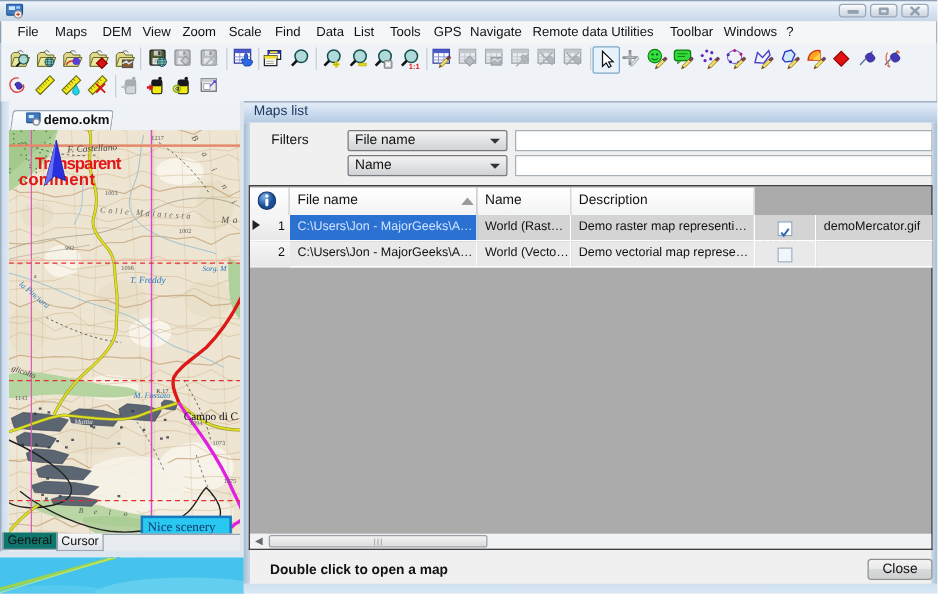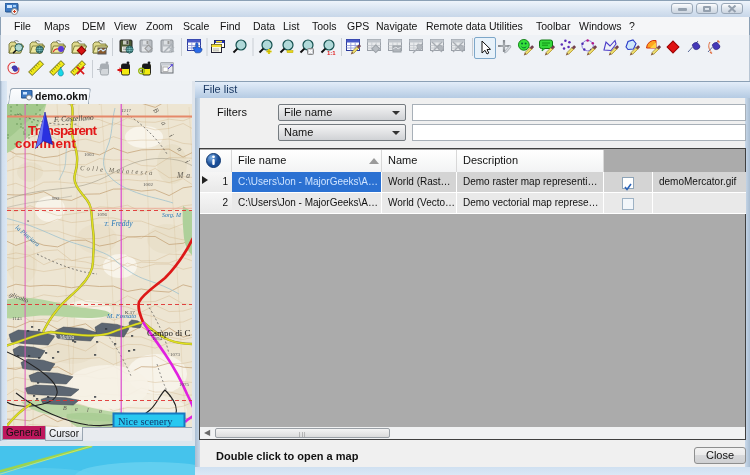--- a/index.html
+++ b/index.html
@@ -25,21 +25,21 @@
   #mdibg{left:7px;top:81px;width:189px;height:23px;background:#eef1f5;}
   #tabdemo{left:9px;top:88px;width:79px;height:16px;background:linear-gradient(#fcfdfe,#eef2f6);
     border:1px solid #9aa8b6;border-bottom:none;border-radius:3px 3px 0 0;transform:skewX(-8deg);}
   #tabdemotext{left:35px;top:90px;font-size:10.5px;font-weight:bold;color:#111;}
   #mapwrap{left:7px;top:104px;width:185px;height:323px;overflow:hidden;}
   #sidestrip{left:192px;top:81px;width:4px;height:364px;background:#dfe5ec;}
   
   #btabs{left:7px;top:427px;width:185px;height:14px;background:#e8ebef;border-top:1px solid #98a4b0;box-sizing:border-box;}
   .btab{position:absolute;top:427px;height:14px;font-size:11px;color:#111;background:linear-gradient(#f6f7f9,#dde2e8);
      border:1px solid #9aa6b2;border-top:none;box-sizing:border-box;padding:0 3px;line-height:13px;font-size:10px;}
-  #btab1{left:2px;top:426px;background:#be185d;height:14px;z-index:2;}
+  #btab1{left:2px;top:426px;background:#0f766e;height:14px;z-index:2;}
   
   #belowtabs{left:0;top:441px;width:196px;height:5px;background:#dce6ee;}
   #wallpaper{left:0;top:446px;width:196px;height:29px;background:linear-gradient(180deg,#49c5ec,#3db9e6);overflow:hidden;}
   
   #rpanel{left:195px;top:81px;width:555px;height:394px;background:#f0f0f0;}
   #rcaption{left:195px;top:81px;width:555px;height:17px;
      background:linear-gradient(#e3edf9,#b5cbe3);border-top:1px solid #8ba0b5;box-sizing:border-box;}
   #rcaptext{left:203px;top:83px;font-size:11px;color:#1c3a64;}
   #rborderL{left:195px;top:98px;width:5px;height:369px;background:linear-gradient(90deg,#a9bdd2,#c9d9ea);}
   #rborderR{left:745px;top:98px;width:5px;height:369px;background:linear-gradient(270deg,#a9bdd2,#c9d9ea);}
@@ -648,21 +648,21 @@
       <rect width="196" height="29" fill="#45c3ec"></rect>
       <ellipse cx="150" cy="30" rx="75" ry="14" fill="#7fdcf4" opacity="0.5"></ellipse>
       <ellipse cx="45" cy="42" rx="70" ry="20" fill="#66d2f0" opacity="0.5"></ellipse>
       <path d="M-6 27 L92 0" stroke="#a6d63e" stroke-width="2.5" opacity="0.9"></path>
       <path d="M-6 30 L98 -2" stroke="#d6ef7a" stroke-width="1" opacity="0.7"></path>
     </svg>
   </div>
 
   <div class="abs" id="rpanel"></div>
   <div class="abs" id="rcaption"></div>
-  <div class="abs" id="rcaptext">File list</div>
+  <div class="abs" id="rcaptext">Maps list</div>
   <div class="abs" id="rborderL"></div>
   <div class="abs" id="rborderR"></div>
   <div class="abs" id="rborderB"></div>
 
   <div class="abs" id="lblFilters">Filters</div>
   <div class="combo" style="top:104px;">File name<span class="arr"></span></div>
   <div class="combo" style="top:124px;">Name<span class="arr"></span></div>
   <div class="tbox" style="top:104px;"></div>
   <div class="tbox" style="top:124px;"></div>
 

